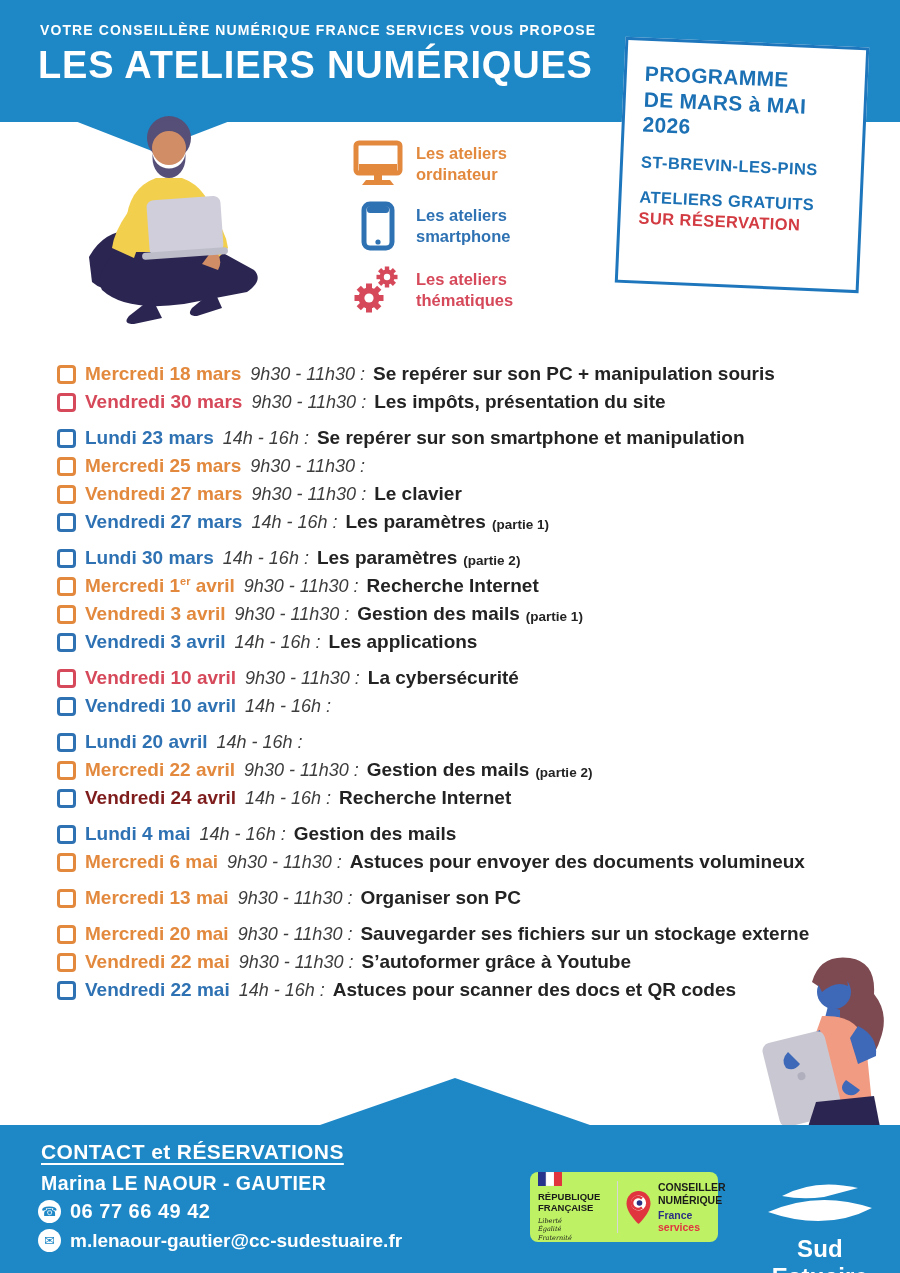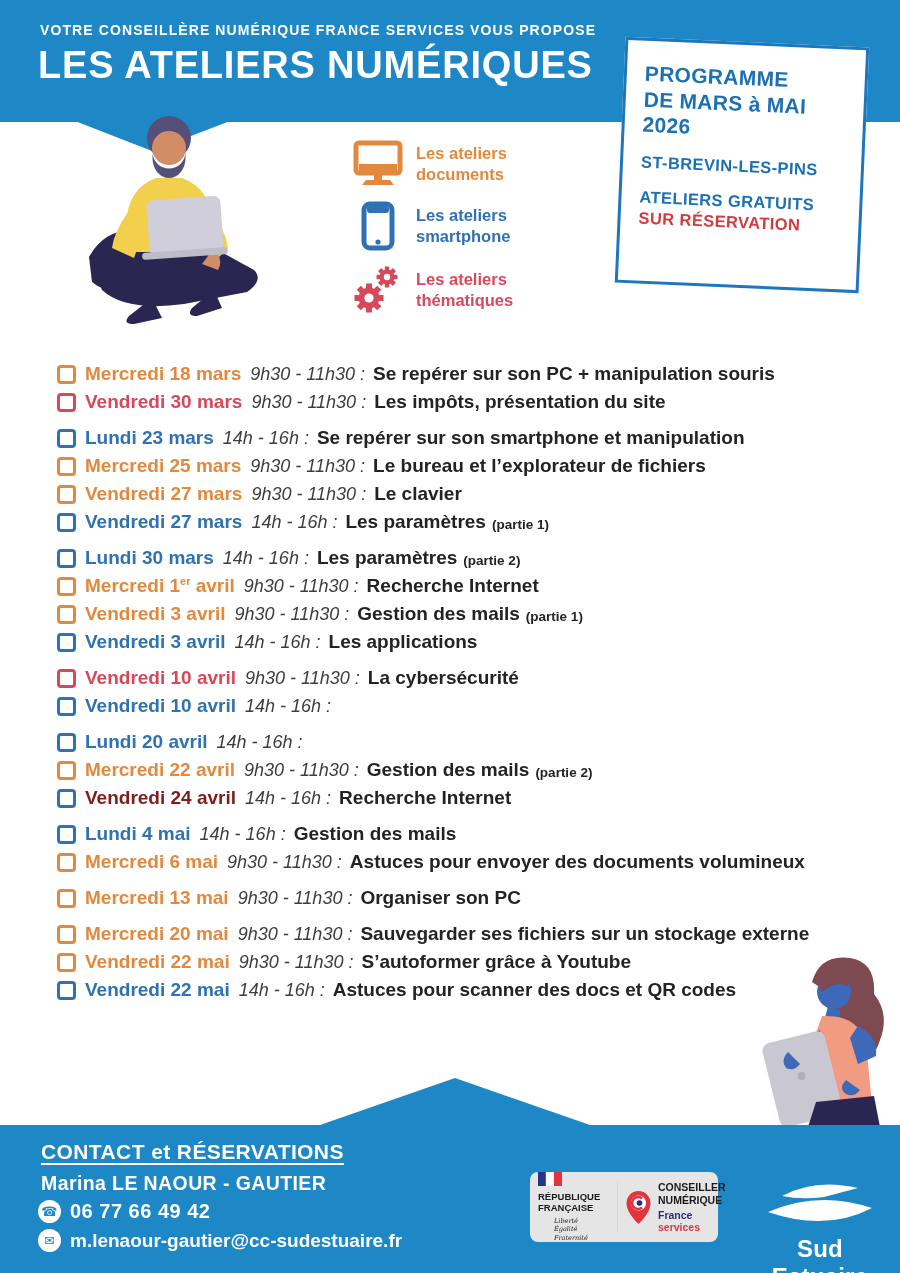--- a/index.html
+++ b/index.html
@@ -47,26 +47,26 @@
         letter-spacing:.4px;text-decoration:underline;text-underline-offset:4px;z-index:6;}
   .f-name{position:absolute;left:41px;top:1172px;color:#fff;font-size:19.5px;font-weight:600;
         letter-spacing:.4px;z-index:6;}
   .f-row{position:absolute;left:38px;color:#fff;display:flex;align-items:center;z-index:6;}
   .f-phone{top:1200px;font-size:20px;font-weight:800;letter-spacing:.5px;}
   .f-mail{top:1229px;font-size:19px;font-weight:600;}
   .f-icon{width:23px;height:23px;border-radius:50%;background:#fff;color:#1E87C6;display:flex;
         align-items:center;justify-content:center;font-size:13px;margin-right:9px;flex:none;
         font-family:"DejaVu Sans",sans-serif;}
   
-  .fr-card{position:absolute;left:530px;top:1172px;width:188px;height:70px;background:#e5e5e5;
+  .fr-card{position:absolute;left:530px;top:1172px;width:188px;height:70px;background:#bef264;
         border-radius:8px;z-index:6;display:flex;align-items:center;padding:8px 8px;box-sizing:border-box;}
   .fr-left{width:72px;flex:none;}
   .fr-rep{font-size:9.5px;font-weight:800;color:#1a1a1a;line-height:1.15;margin-top:2px;}
   .fr-motto{font-family:"DejaVu Serif",serif;font-style:italic;font-size:6.5px;color:#1a1a1a;
-        line-height:1.3;margin-top:3px;margin-left:16px;}
+        line-height:1.3;margin-top:3px;}
   .fr-div{width:1px;height:52px;background:#d7d7d7;margin:0 7px;flex:none;}
   .fr-pin{flex:none;margin-right:6px;}
   .fr-cn{font-size:10.5px;font-weight:800;color:#1a1a1a;line-height:1.2;}
   .fr-france{font-size:10.5px;font-weight:700;color:#2B2E83;margin-top:2px;}
   .fr-services{font-size:10.5px;font-weight:800;color:#E0353F;}
   
   .sud{position:absolute;left:755px;top:1178px;z-index:6;width:130px;text-align:center;}
   .sud-name{color:#fff;font-size:24px;font-weight:700;margin-top:1px;letter-spacing:.2px;}
 </style>
 </head>
@@ -112,21 +112,21 @@
     <div class="legend-row">
       <span class="legend-icon">
         <svg width="50" height="48" viewBox="0 0 50 48">
           <rect x="3" y="3" width="44" height="30" rx="3" fill="none" stroke="#E2893E" stroke-width="5"></rect>
           <rect x="6" y="24" width="38" height="7" fill="#E2893E"></rect>
           <rect x="21" y="33" width="8" height="7" fill="#E2893E"></rect>
           <path d="M13 40 L37 40 L41 45 L9 45 Z" fill="#E2893E"></path>
         </svg>
       </span>
       <span class="legend-label" style="color: rgb(226, 137, 62);">
-        <span>Les ateliers</span><br><span>documents</span>
+        <span>Les ateliers</span><br><span>ordinateur</span>
       </span>
     </div>
     <div class="legend-row">
       <span class="legend-icon">
         <svg width="34" height="50" viewBox="0 0 34 50">
           <rect x="3" y="3" width="28" height="44" rx="6" fill="none" stroke="#2F72B3" stroke-width="5"></rect>
           <rect x="6" y="5" width="22" height="7" rx="3" fill="#2F72B3"></rect>
           <circle cx="17" cy="41" r="2.6" fill="#2F72B3"></circle>
         </svg>
       </span>
@@ -163,21 +163,21 @@
     </div>
   </div>
 
   <div class="schedule">
       <div class="session-group">
         <div class="session"><span class="checkbox" style="border-color: rgb(226, 137, 62);"></span><span class="s-date" style="color: rgb(226, 137, 62);">Mercredi 18 mars</span><span class="s-time">9h30 - 11h30 :</span><span class="s-title">Se repérer sur son PC + manipulation souris</span></div>
         <div class="session"><span class="checkbox" style="border-color: rgb(214, 73, 90);"></span><span class="s-date" style="color: rgb(214, 73, 90);">Vendredi 30 mars</span><span class="s-time">9h30 - 11h30 :</span><span class="s-title">Les impôts, présentation du site</span></div>
       </div>
       <div class="session-group">
         <div class="session"><span class="checkbox" style="border-color: rgb(47, 114, 179);"></span><span class="s-date" style="color: rgb(47, 114, 179);">Lundi 23 mars</span><span class="s-time">14h - 16h :</span><span class="s-title">Se repérer sur son smartphone et manipulation</span></div>
-        <div class="session"><span class="checkbox" style="border-color: rgb(226, 137, 62);"></span><span class="s-date" style="color: rgb(226, 137, 62);">Mercredi 25 mars</span><span class="s-time">9h30 - 11h30 :</span><span class="s-title">Le bureau et l’explorateur de fichiers</span></div>
+        <div class="session"><span class="checkbox" style="border-color: rgb(226, 137, 62);"></span><span class="s-date" style="color: rgb(226, 137, 62);">Mercredi 25 mars</span><span class="s-time">9h30 - 11h30 :</span></div>
         <div class="session"><span class="checkbox" style="border-color: rgb(226, 137, 62);"></span><span class="s-date" style="color: rgb(226, 137, 62);">Vendredi 27 mars</span><span class="s-time">9h30 - 11h30 :</span><span class="s-title">Le clavier</span></div>
         <div class="session"><span class="checkbox" style="border-color: rgb(47, 114, 179);"></span><span class="s-date" style="color: rgb(47, 114, 179);">Vendredi 27 mars</span><span class="s-time">14h - 16h :</span><span class="s-title">Les paramètres</span><span class="s-suffix">(partie 1)</span></div>
       </div>
       <div class="session-group">
         <div class="session"><span class="checkbox" style="border-color: rgb(47, 114, 179);"></span><span class="s-date" style="color: rgb(47, 114, 179);">Lundi 30 mars</span><span class="s-time">14h - 16h :</span><span class="s-title">Les paramètres</span><span class="s-suffix">(partie 2)</span></div>
         <div class="session"><span class="checkbox" style="border-color: rgb(226, 137, 62);"></span><span class="s-date" style="color: rgb(226, 137, 62);">Mercredi 1<sup>er</sup> avril</span><span class="s-time">9h30 - 11h30 :</span><span class="s-title">Recherche Internet</span></div>
         <div class="session"><span class="checkbox" style="border-color: rgb(226, 137, 62);"></span><span class="s-date" style="color: rgb(226, 137, 62);">Vendredi 3 avril</span><span class="s-time">9h30 - 11h30 :</span><span class="s-title">Gestion des mails</span><span class="s-suffix">(partie 1)</span></div>
         <div class="session"><span class="checkbox" style="border-color: rgb(47, 114, 179);"></span><span class="s-date" style="color: rgb(47, 114, 179);">Vendredi 3 avril</span><span class="s-time">14h - 16h :</span><span class="s-title">Les applications</span></div>
       </div>
       <div class="session-group">

